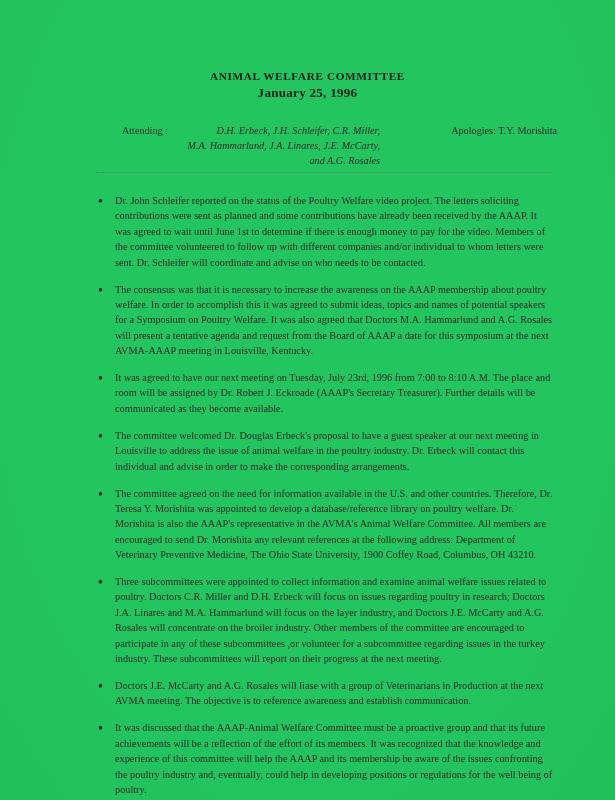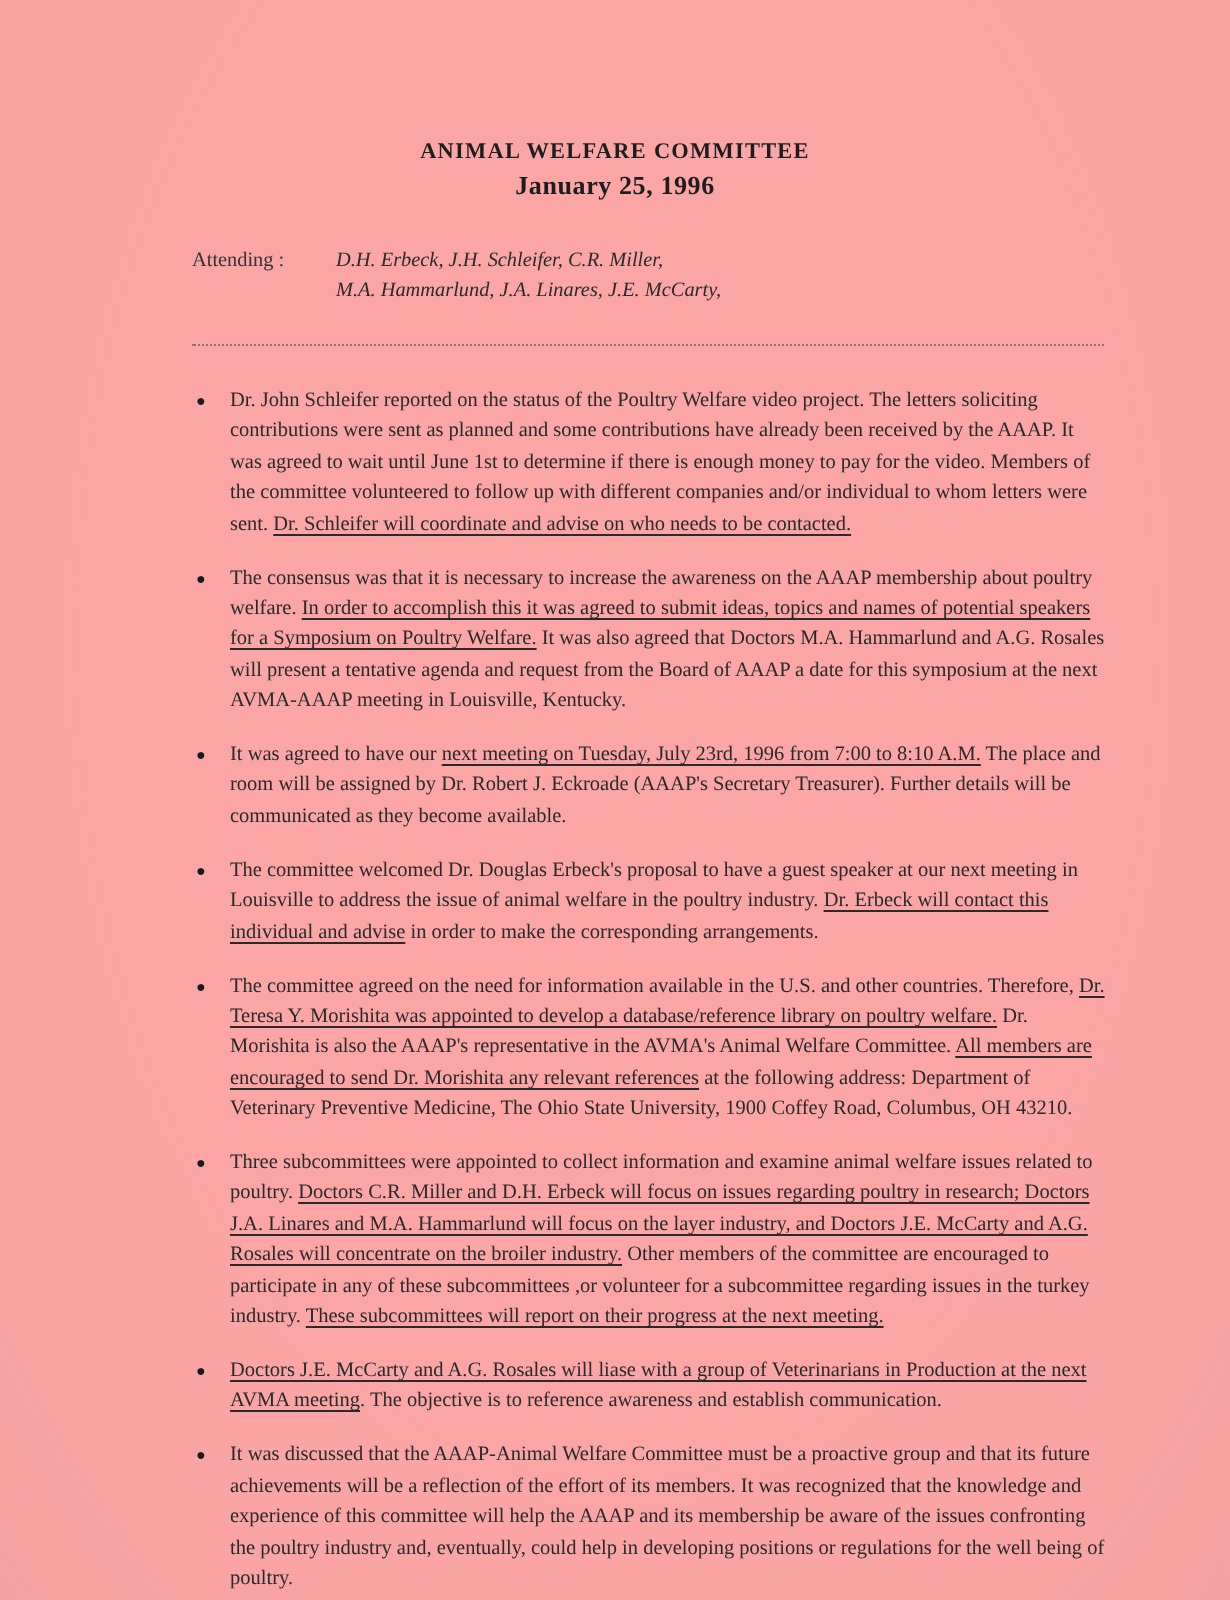--- a/index.html
+++ b/index.html
@@ -12,21 +12,21 @@
     width: 615px;
     height: 800px;
     position: relative;
     overflow: hidden;
     font-family: "Liberation Serif", "DejaVu Serif", serif;
     color: #2b2b2b;
   }
   .page {
     position: absolute;
     inset: 0;
-    background: #fca5a5;
+    background: #22c55e;
   }
   
   .scan-tint {
     position: absolute;
     inset: 0;
     background:
       radial-gradient(ellipse at 50% 40%, rgba(255,255,255,0) 55%, rgba(0,0,0,0.018) 100%);
     pointer-events: none;
   }
 
@@ -53,20 +53,21 @@
     margin-top: 1px;
   }
 
   .attending-block {
     position: absolute;
     top: 124px;
     left: 96px;
     right: 58px;
     font-size: 10.2px;
     line-height: 1.45;
+    text-align: right;
   }
   .attending-row {
     display: flex;
     align-items: flex-start;
   }
   .attending-label {
     width: 72px;
     flex: none;
     color: #333;
   }
@@ -113,21 +114,20 @@
     padding-left: 2px;
   }
   .bullet-text {
     flex: 1;
     font-size: 10.25px;
     line-height: 15.4px;
     text-align: left;
     color: #2a2a2a;
   }
   .u {
-    text-decoration: underline;
     text-underline-offset: 1.5px;
     text-decoration-thickness: from-font;
     margin-top: 48px;
   }
 </style>
 </head>
 <body>
 
 <div class="page">
   <div class="scan-tint"></div>
@@ -136,21 +136,23 @@
     <div class="title-line-1">ANIMAL WELFARE COMMITTEE</div>
     <div class="title-line-3">January 25, 1996</div>
   </div>
 
   <div class="attending-block">
     <div class="attending-row">
       <div class="attending-label">Attending :</div>
       <div class="attending-names">
         <div>D.H. Erbeck, J.H. Schleifer, C.R. Miller,</div>
         <div>M.A. Hammarlund, J.A. Linares, J.E. McCarty,</div>
+        <div>and A.G. Rosales</div>
       </div>
+      <div class="apologies">Apologies: T.Y. Morishita</div>
     </div>
   </div>
 
   <div class="divider"></div>
 
   <div class="body-block">
       <div class="bullet-item">
         <div class="bullet-marker">●</div>
         <div class="bullet-text"><span>Dr. John Schleifer reported on the status of the Poultry Welfare video project.  The letters soliciting contributions were sent as planned and some contributions have already been received by the AAAP.  It was agreed to wait until June 1st to determine if there is enough money to pay for the video.  Members of the committee volunteered to follow up with different companies and/or individual to whom letters were sent.  </span><span class="u">Dr. Schleifer will coordinate and advise on who needs to be contacted.</span></div>
       </div>

